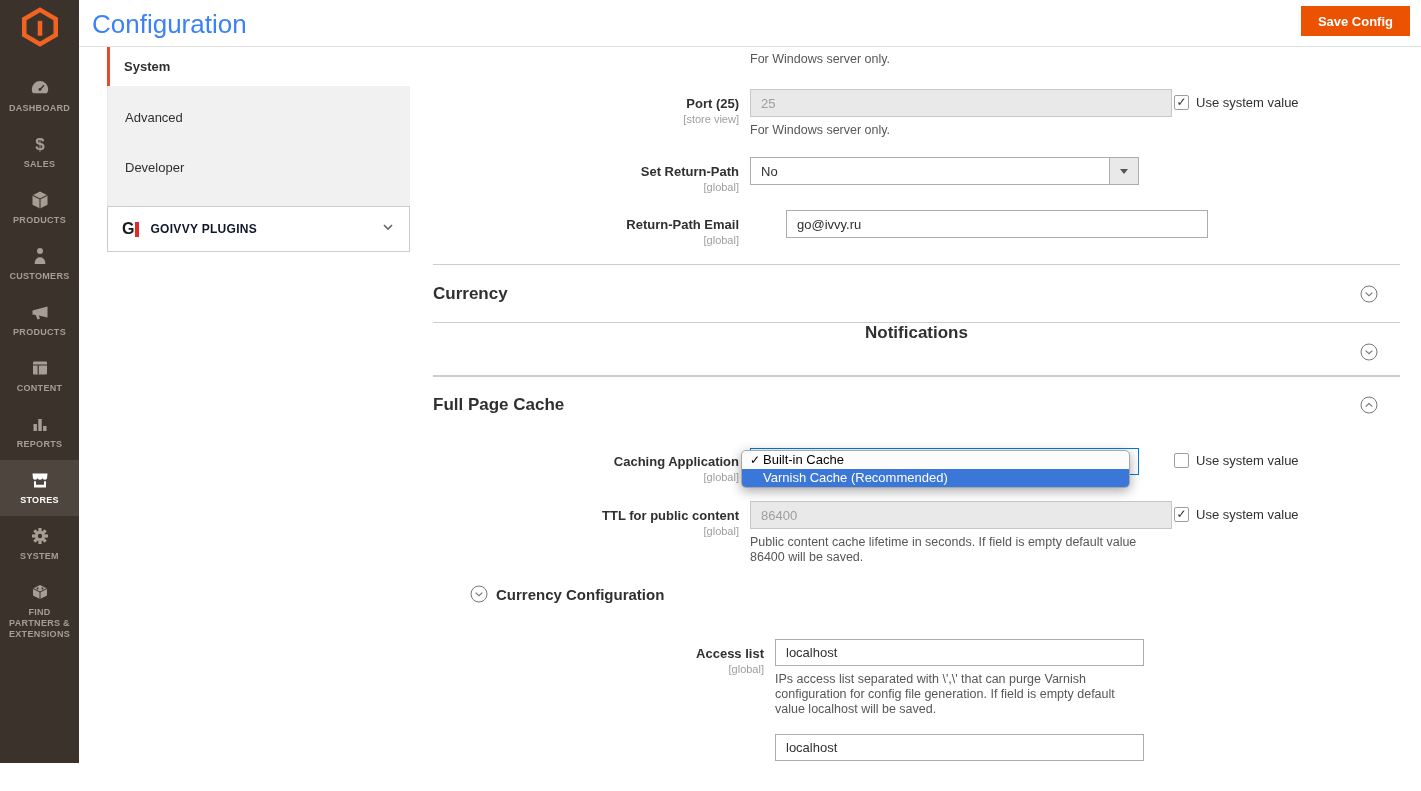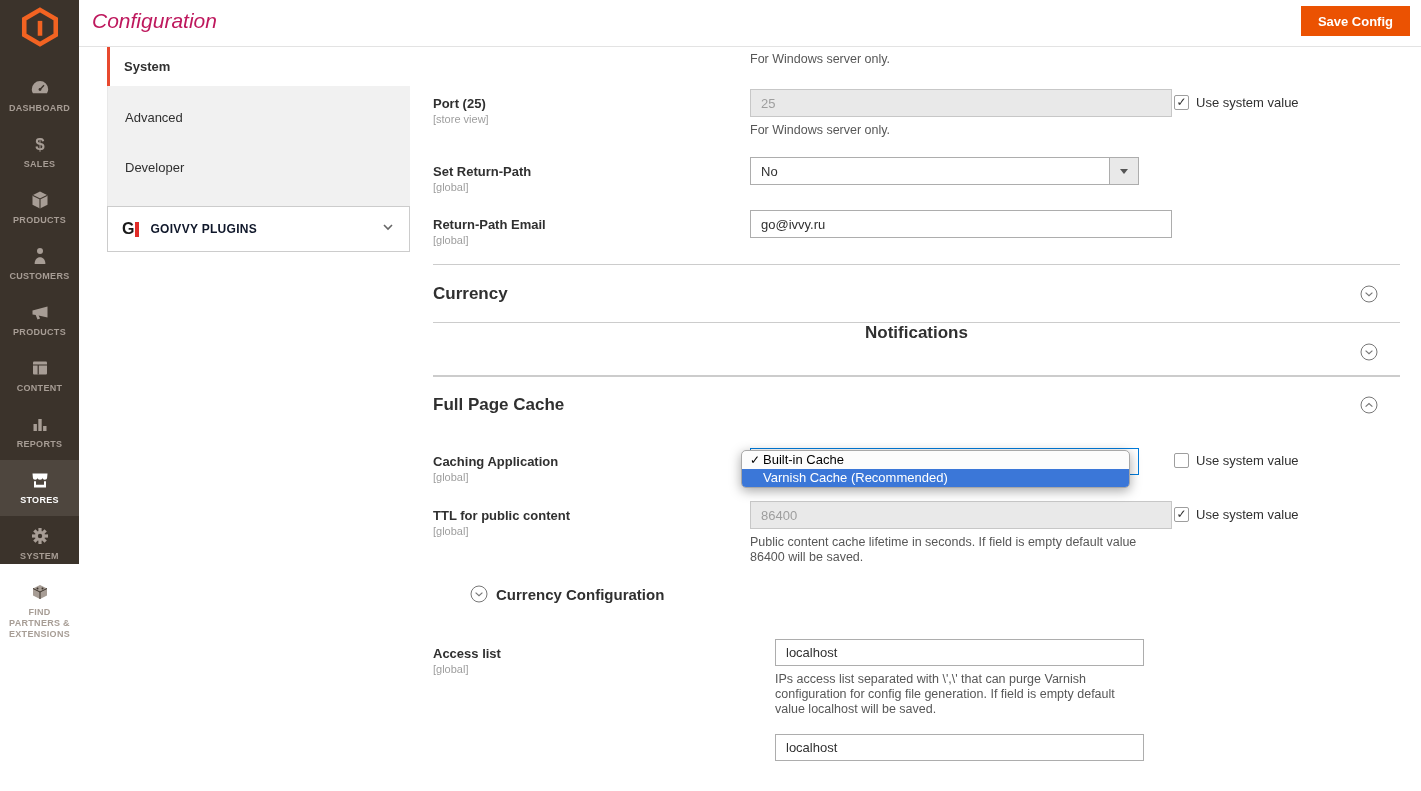--- a/index.html
+++ b/index.html
@@ -1,52 +1,52 @@
 <!DOCTYPE html>
 <html><head>
 <meta charset="utf-8">
 <style>
   * { margin:0; padding:0; box-sizing:border-box; }
   html,body { width:1421px; height:791px; overflow:hidden; background:#fff;
     font-family:"Liberation Sans", sans-serif; color:#303030; }
 
   
-  .sidebar { position:absolute; left:0; top:0; width:79px; height:564px; background:#3b332b; z-index:20; }
+  .sidebar { position:absolute; left:0; top:0; width:79px; height:763px; background:#3b332b; z-index:20; }
   .logo { height:54px; display:flex; align-items:center; justify-content:center; cursor:pointer; }
   .snav { margin-top:14px; }
   .snav-item { padding:9px 2px 10px; text-align:center; cursor:pointer; }
   .snav-item .ic { height:22px; display:flex; align-items:center; justify-content:center; }
   .snav-item .lbl { font-size:9px; letter-spacing:.3px; color:#a79d95; margin-top:4px; line-height:11px; font-weight:600; }
   .snav-item.active { background:#4e463e; }
   .snav-item.active .lbl { color:#fff; }
 
   
   .header { position:absolute; left:79px; top:0; right:0; height:47px; background:#fff;
     border-bottom:1px solid #e3e3e3; z-index:10; }
-  .page-title { position:absolute; left:13px; top:9px; font-size:21px; color:#be185d; font-weight:400;font-style:italic; }
+  .page-title { position:absolute; left:13px; top:9px; font-size:26px; color:#3b82f6; font-weight:400; }
   .save-btn { position:absolute; right:11px; top:6px; height:30px; padding:0 17px; background:#eb5202;
     color:#fff; font-size:13px; font-weight:700; border:none; cursor:pointer; font-family:"Liberation Sans",sans-serif; }
 
   
   .cfg-nav { position:absolute; left:107px; top:47px; width:303px; z-index:5; }
   .cfg-tab-active { height:39px; display:flex; align-items:center; border-left:3px solid #e8492f;
     padding-left:14px; font-size:13px; font-weight:600; color:#303030; background:#fff; cursor:pointer; }
   .cfg-group { background:#f1f1f1; border-left:1px solid #e8e8e8; padding:6px 0 14px; }
   .cfg-item { height:50px; display:flex; align-items:center; padding-left:17px; font-size:13px; color:#303030; cursor:pointer; }
   .goivvy { margin-top:0; height:46px; border:1px solid #ccc; background:#fff; display:flex; align-items:center;
     padding:0 14px; cursor:pointer; }
   .gi-g { font-size:16px; font-weight:700; color:#1a1a1a; }
   .gi-bar { width:4px; height:15px; background:#e02b27; margin-left:1px; display:inline-block; }
   .goivvy .gname { margin-left:11px; font-size:12px; font-weight:700; letter-spacing:.3px; color:#0f172a; }
   .goivvy .chev { margin-left:auto; }
 
   
   .main { position:absolute; left:433px; top:47px; width:967px; }
   .frow { display:flex; align-items:flex-start; }
-  .lblcol { width:306px; padding-top:7px; }
+  .lblcol { width:306px; text-align:right; padding-top:7px; }
   .lblcol .fl { font-size:13px; font-weight:600; color:#303030; line-height:15px; }
   .lblcol .scope { font-size:11px; color:#9e9e9e; margin-top:2px; }
   .ctlcol { margin-left:11px; width:389px; }
   .ctl-input { width:422px; height:28px; border:1px solid #adadad; padding:0 10px; font-size:13px;
     color:#303030; background:#fff; font-family:"Liberation Sans",sans-serif; }
   .ctl-input.disabled { background:#e9e9e9; border-color:#c7c7c7; color:#9e9e9e; }
   .fnote { font-size:12.5px; color:#575757; line-height:15px; margin-top:6px; }
   .usvcol { margin-left:35px; display:flex; align-items:center; padding-top:6px; }
   .cb { width:15px; height:15px; border:1px solid #9e9e9e; border-radius:2px; background:#fff; display:inline-flex;
     align-items:center; justify-content:center; font-size:12px; color:#333; cursor:pointer; line-height:13px; }
@@ -253,21 +253,21 @@
     <div class="ctlcol">
       <div class="selectbox">
         <span class="val">No</span>
         <span class="arr">
             <span class="tri"></span>
           </span>
       </div>
     </div>
   </div>
 
-  <div class="frow" style="margin-top:17px;">
+  <div class="frow" style="margin-top:17px;gap:36px;">
     <div class="lblcol">
       <div class="fl">Return-Path Email</div>
       <div class="scope">[global]</div>
     </div>
     <div class="ctlcol">
       <input class="ctl-input" value="go@ivvy.ru" style="">
     </div>
   </div>
 
   <div class="divider" style="margin-top:18px;"></div>

